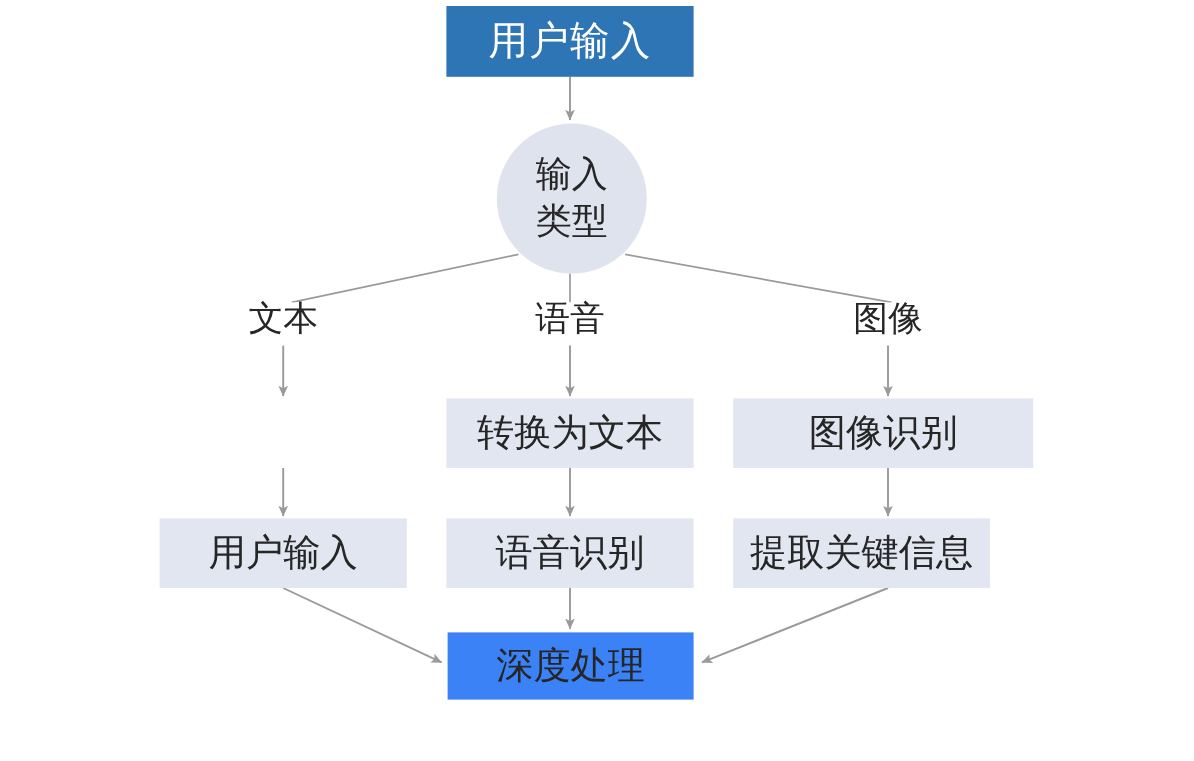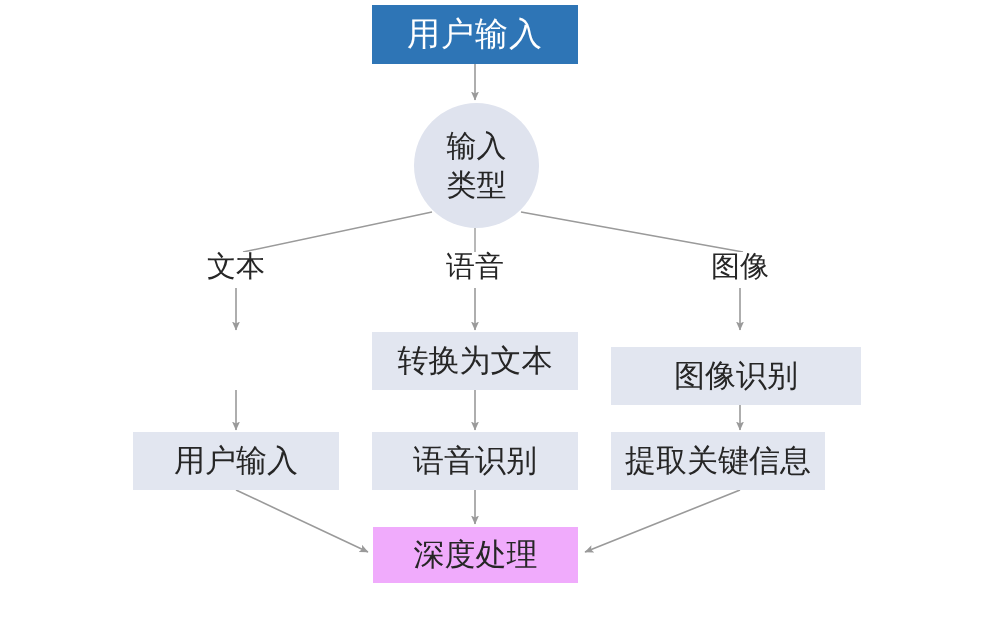--- a/index.html
+++ b/index.html
@@ -47,21 +47,21 @@
     border-radius: 50%;
     font-size: 30px;
     line-height: 1.28;
     white-space: normal;
   }
   .node-process {
     background: #E2E6F0;
     font-size: 31px;
   }
   .node-final {
-    background: #f0abfc;
+    background: #3b82f6;
     font-size: 31px;
   }
   .edge-label {
     position: absolute;
     font-size: 29px;
     color: #262626;
     background: #ffffff;
     padding: 0 7px;
     text-align: center;
     white-space: nowrap;
@@ -128,21 +128,21 @@
 
   <div class="edge-label" style="left:740px; top:252px; transform:translateX(-50%);">
     <span>图像</span>
   </div>
 
 
   <div class="node node-process" style="left:372px; top:332px; width:206px; height:58px;">
     <span>转换为文本</span>
   </div>
 
-  <div class="node node-process" style="left:611px; top:332px; width:250px; height:58px;margin-top:15px;">
+  <div class="node node-process" style="left:611px; top:332px; width:250px; height:58px;">
     <span>图像识别</span>
   </div>
 
   <div class="node node-process" style="left:133px; top:432px; width:206px; height:58px;">
     <span>用户输入</span>
   </div>
 
   <div class="node node-process" style="left:372px; top:432px; width:206px; height:58px;">
     <span>语音识别</span>
   </div>

